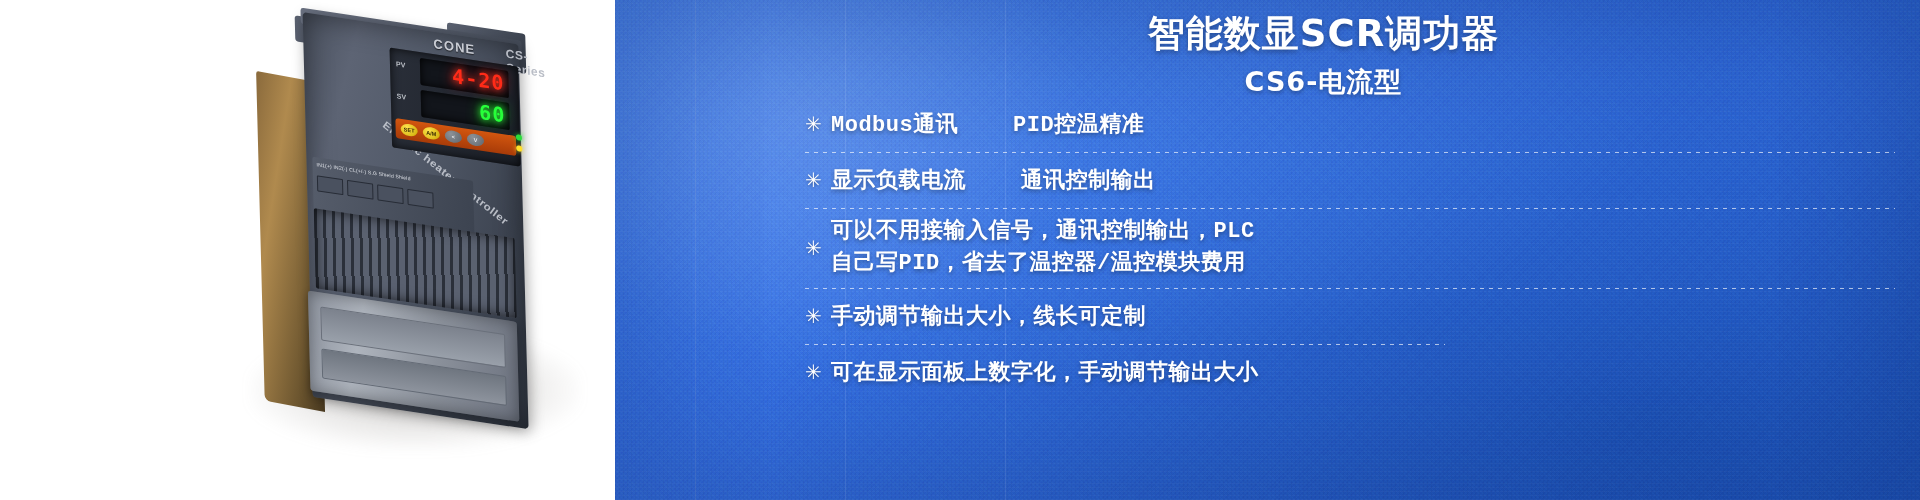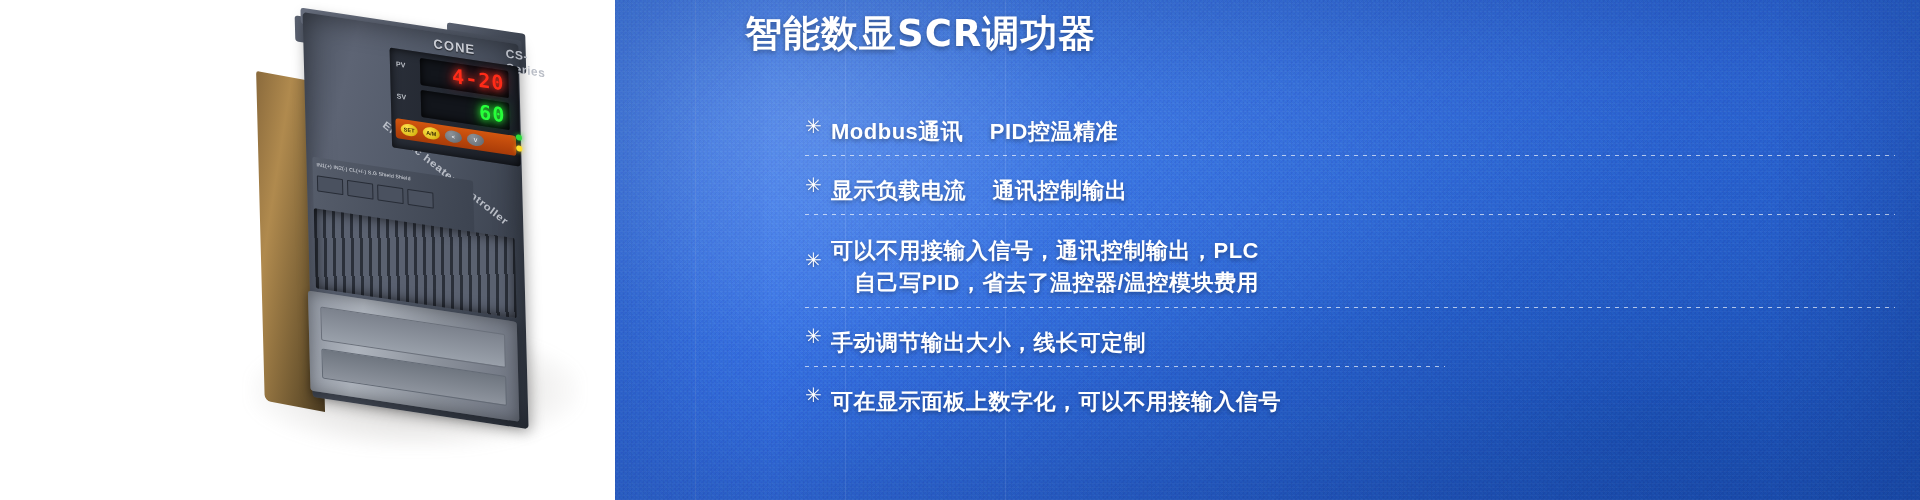--- a/index.html
+++ b/index.html
@@ -193,21 +193,21 @@
   
   .seam { position:absolute; top:0; bottom:0; width:1px; background:rgba(255,255,255,.10); }
   .seam.s1 { left:80px; }
   .seam.s2 { left:230px; }
   .seam.s3 { left:390px; }
   .glow-tl { position:absolute; left:-120px; top:-140px; width:620px; height:520px;
              background:radial-gradient(ellipse at center, rgba(255,255,255,.14), rgba(255,255,255,0) 65%); }
   .vig { position:absolute; inset:0; box-shadow: inset 0 0 180px rgba(0,20,70,.35); }
 
   
-  .headings { position:absolute; left:0; right:18px; top:14px; }
+  .headings { position:absolute; left:0; right:18px; top:14px; text-align:center; }
   .title {
     font-family:"DejaVu Sans", sans-serif;
     font-size:37px; font-weight:bold; color:#ffffff;
     letter-spacing:1px; line-height:1.1;
     text-shadow:0 2px 5px rgba(0,0,0,.35);
     padding-left:130px;
   }
   .subtitle {
     margin-top:9px;
     font-family:"DejaVu Sans", sans-serif;
@@ -227,28 +227,27 @@
     min-height:44px;
     padding-bottom:4px;
   }
   .feat .star {
     width:26px; flex:0 0 26px;
     color:#ffffff; font-size:20px; line-height:1;
     text-align:left;
     text-shadow:0 1px 3px rgba(0,0,0,.35);
   }
   .feat .ftxt {
-    font-family:Liberation Sans, sans-serif;
+    font-family:Liberation Mono, monospace;
     color:#ffffff; font-size:22px; font-weight:bold;
     letter-spacing:.5px;
     text-shadow:0 2px 4px rgba(0,0,0,.33);
     white-space:pre;
-    margin-top:13px;
-  }
-  .feat.two .ftxt { line-height:1.45; white-space:pre-line;text-align:right; }
+  }
+  .feat.two .ftxt { line-height:1.45; white-space:pre-line; }
   .rule {
     height:1px; width:100%;
     background-image:linear-gradient(90deg, rgba(255,255,255,.75) 0 4px, rgba(255,255,255,0) 4px 9px);
     background-size:9px 1px;
     opacity:.85;
     margin:4px 0 7px 0;
   }
   .rule.short { width:640px; }
   .rule.mid   { width:100%; }
 </style>
@@ -317,20 +316,21 @@
     <div class="tex"></div>
     <div class="tex2"></div>
     <div class="seam s1"></div>
     <div class="seam s2"></div>
     <div class="seam s3"></div>
     <div class="glow-tl"></div>
     <div class="vig"></div>
 
     <div class="headings">
       <div class="title">智能数显SCR调功器</div>
+      <div class="subtitle">CS6-电流型</div>
     </div>
 
     <div class="features">
 
       <div class="feat">
         <span class="star">✳</span>
         <span class="ftxt">Modbus通讯    PID控温精准</span>
       </div>
       <div class="rule mid"></div>
 
@@ -348,18 +348,18 @@
       <div class="rule mid"></div>
 
       <div class="feat">
         <span class="star">✳</span>
         <span class="ftxt">手动调节输出大小，线长可定制</span>
       </div>
       <div class="rule short"></div>
 
       <div class="feat">
         <span class="star">✳</span>
-        <span class="ftxt">可在显示面板上数字化，可以不用接输入信号</span>
+        <span class="ftxt">可在显示面板上数字化，手动调节输出大小</span>
       </div>
 
     </div>
   </div>
 </div>
 
 </body></html>

